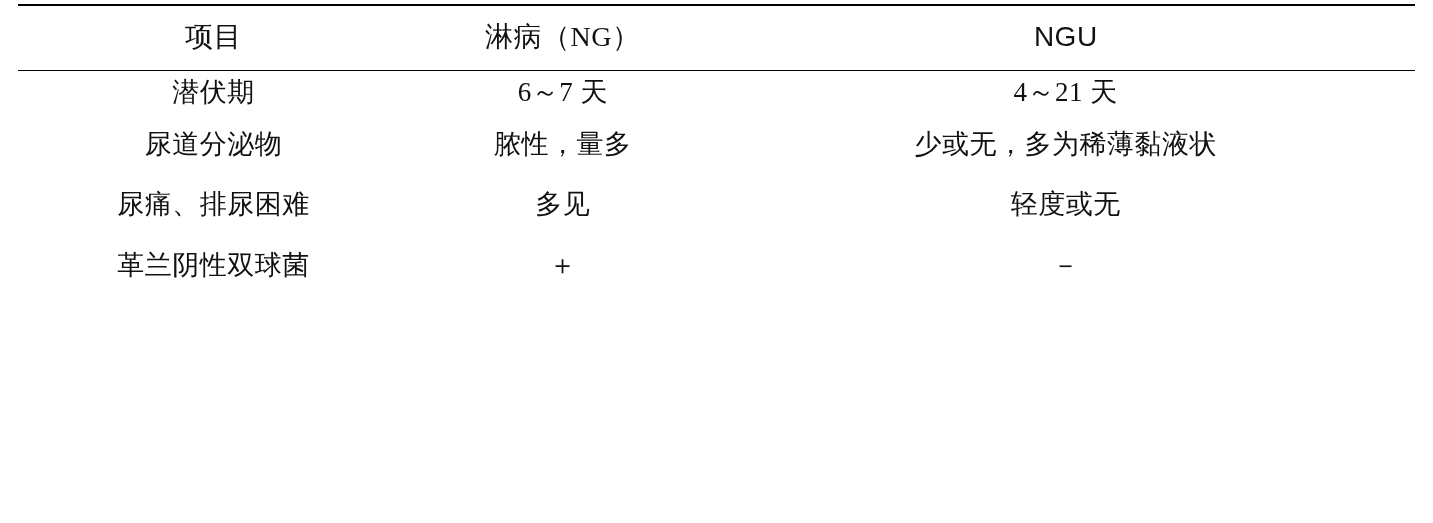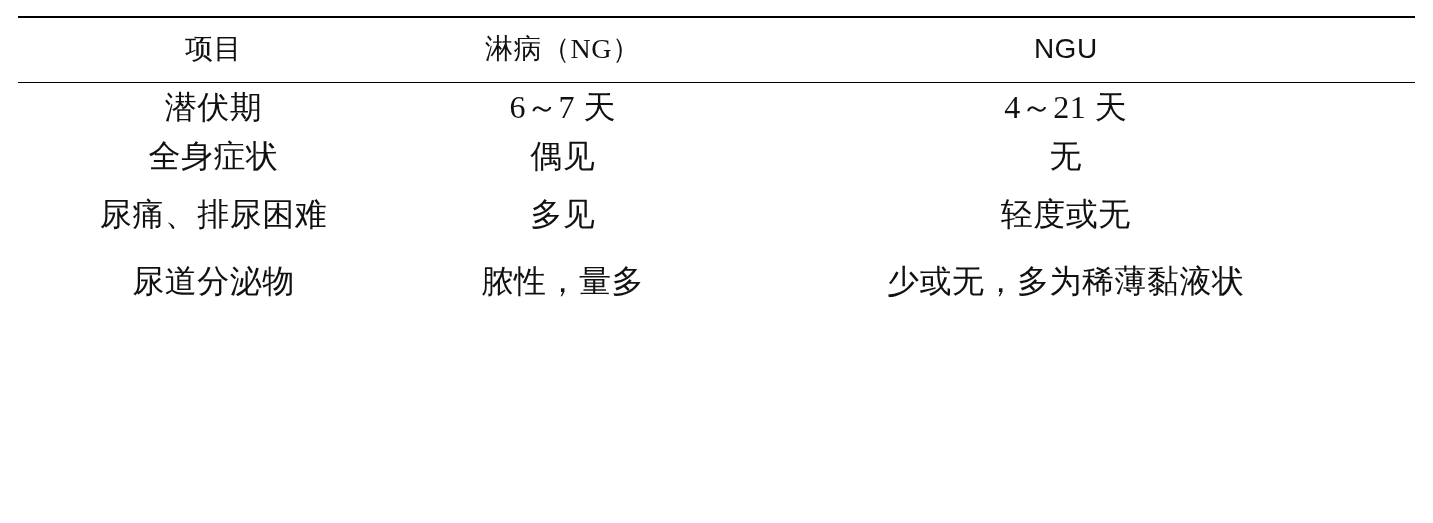--- a/index.html
+++ b/index.html
@@ -11,21 +11,21 @@
     width: 1433px;
     height: 523px;
     font-family: "Liberation Serif", "DejaVu Serif", serif;
     color: #111111;
     overflow: hidden;
   }
   .table-wrap {
     width: 1433px;
     height: 367px;
     box-sizing: border-box;
-    padding: 16px;
+    padding: 4px;
     position: relative;
   }
   table.compare {
     width: 1397px;
     margin: 0 auto;
     border-collapse: collapse;
     table-layout: fixed;
   }
   table.compare col.c0 { width: 28%; }
   table.compare col.c1 { width: 22%; }
@@ -42,21 +42,21 @@
   }
 
   thead th {
     font-weight: normal;
     font-size: 28px;
     padding: 12px 0 14px 0;
     text-align: center;
     letter-spacing: 0.5px;
   }
   tbody td {
-    font-size: 32px;
+    font-size: 27px;
     text-align: center;
     padding: 9px 0 9px 0;
     line-height: 1.28;
     letter-spacing: 0.5px;
     margin-top: 40px;
   }
   tbody tr.tight td {
     padding-top: 4px;
     padding-bottom: 4px;
   }
@@ -87,30 +87,30 @@
         <th>淋病（NG）</th>
         <th class="latin">NGU</th>
       </tr>
     </thead>
     <tbody>
       <tr class="tight">
         <td>潜伏期</td>
         <td>6～7 天</td>
         <td>4～21 天</td>
       </tr>
-      <tr class="tight">
-        <td>全身症状</td>
-        <td>偶见</td>
-        <td>无</td>
+      <tr class="loose">
+        <td>尿道分泌物</td>
+        <td>脓性，量多</td>
+        <td>少或无，多为稀薄黏液状</td>
       </tr>
       <tr class="loose">
         <td>尿痛、排尿困难</td>
         <td>多见</td>
         <td>轻度或无</td>
       </tr>
       <tr class="loose">
-        <td>尿道分泌物</td>
-        <td>脓性，量多</td>
-        <td>少或无，多为稀薄黏液状</td>
+        <td>革兰阴性双球菌</td>
+        <td class="sym">＋</td>
+        <td class="sym">－</td>
       </tr>
     </tbody>
   </table>
 </div>
 
 </body></html>

